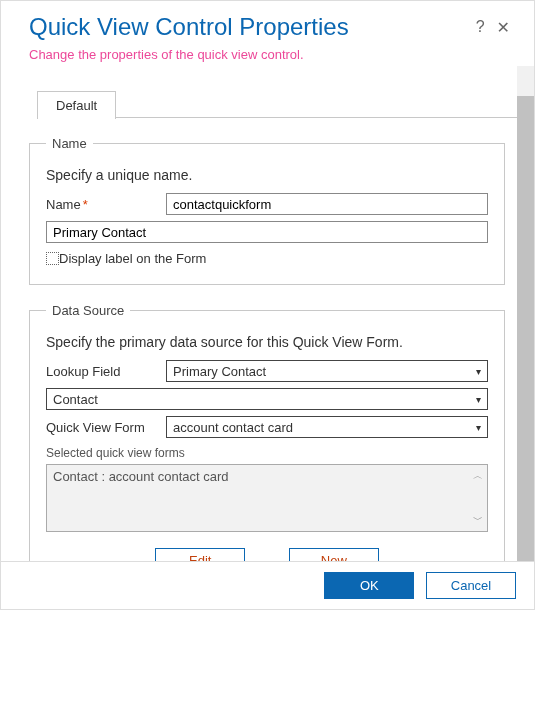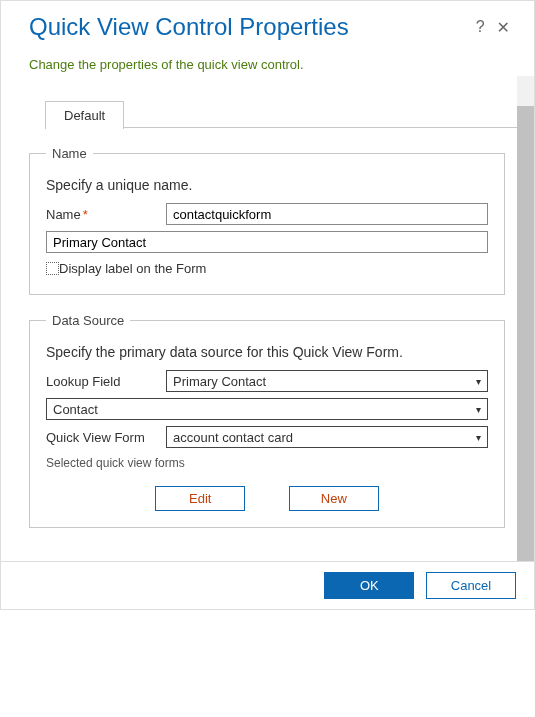--- a/index.html
+++ b/index.html
@@ -2,26 +2,26 @@
 <html><head>
 <meta charset="utf-8">
 <style>
   * { box-sizing: border-box; font-family: "Segoe UI", Arial, sans-serif; }
   body { margin: 0; padding: 0; background: #fff; color: #333; font-size: 13px; }
   .dialog { width: 535px; height: 610px; position: relative; border: 1px solid #ddd; display: flex; flex-direction: column; }
   .header { padding: 12px 18px 4px 28px; }
   .title-row { display: flex; align-items: center; }
   .title { color: #0b67b2; font-size: 24px; font-weight: 400; flex: 1; }
   .help-icon, .close-icon { color: #666; font-size: 16px; padding: 2px 6px; cursor: pointer; }
-  .subtitle { color: #4d7c0f; font-size: 13px; margin-top: 16px; }
+  .subtitle { color: #ec4899; font-size: 13px; margin-top: 6px; }
   .body { flex: 1; display: flex; overflow: hidden; }
   .content { flex: 1; overflow-y: auto; padding: 10px 0 10px 28px; }
   .scrollbar-track { width: 17px; background: #f1f1f1; position: relative; }
   .scrollbar-thumb { position: absolute; left: 0; right: 0; top: 30px; height: 520px; background: #c1c1c1; }
-  .tabs { margin: 14px 0 0 16px; }
+  .tabs { margin: 14px 0 0 8px; }
   .tab { display: inline-block; border: 1px solid #c8c8c8; border-bottom: none; padding: 6px 18px; background: #fff; font-size: 13px; position: relative; top: 1px; }
   .tabline { border-top: 1px solid #c8c8c8; margin-top: -1px; }
   fieldset { border: 1px solid #c8c8c8; margin: 18px 12px 12px 0; padding: 12px 16px 16px 16px; }
   legend { color: #444; font-size: 13px; padding: 0 6px; }
   .instr { margin: 4px 0 10px 0; font-size: 14px; color: #333; }
   .form-row { display: flex; align-items: center; margin: 6px 0; }
   .form-label { width: 120px; font-size: 13px; color: #333; }
   .req { color: #d83b01; margin-left: 2px; }
   .text-input { flex: 1; border: 1px solid #888; padding: 3px 6px; font-size: 13px; height: 22px; }
   .select { flex: 1; border: 1px solid #444; padding: 2px 6px; font-size: 13px; height: 22px; display: flex; align-items: center; justify-content: space-between; background: #fff; }
@@ -95,20 +95,25 @@
           </div>
         </div>
         <div class="form-row">
           <div class="form-label">Quick View Form</div>
           <div class="select">
             <span>account contact card</span>
             <span class="chev">▾</span>
           </div>
         </div>
         <div class="sel-label">Selected quick view forms</div>
+        <div class="listbox">
+          <span>Contact : account contact card</span>
+          <span class="spin-up">︿</span>
+          <span class="spin-dn">﹀</span>
+        </div>
         <div class="btn-row">
           <span class="btn">Edit</span>
           <span class="btn">New</span>
         </div>
       </fieldset>
 
 
     </div>
     <div class="scrollbar-track">
       <div class="scrollbar-thumb"></div>

